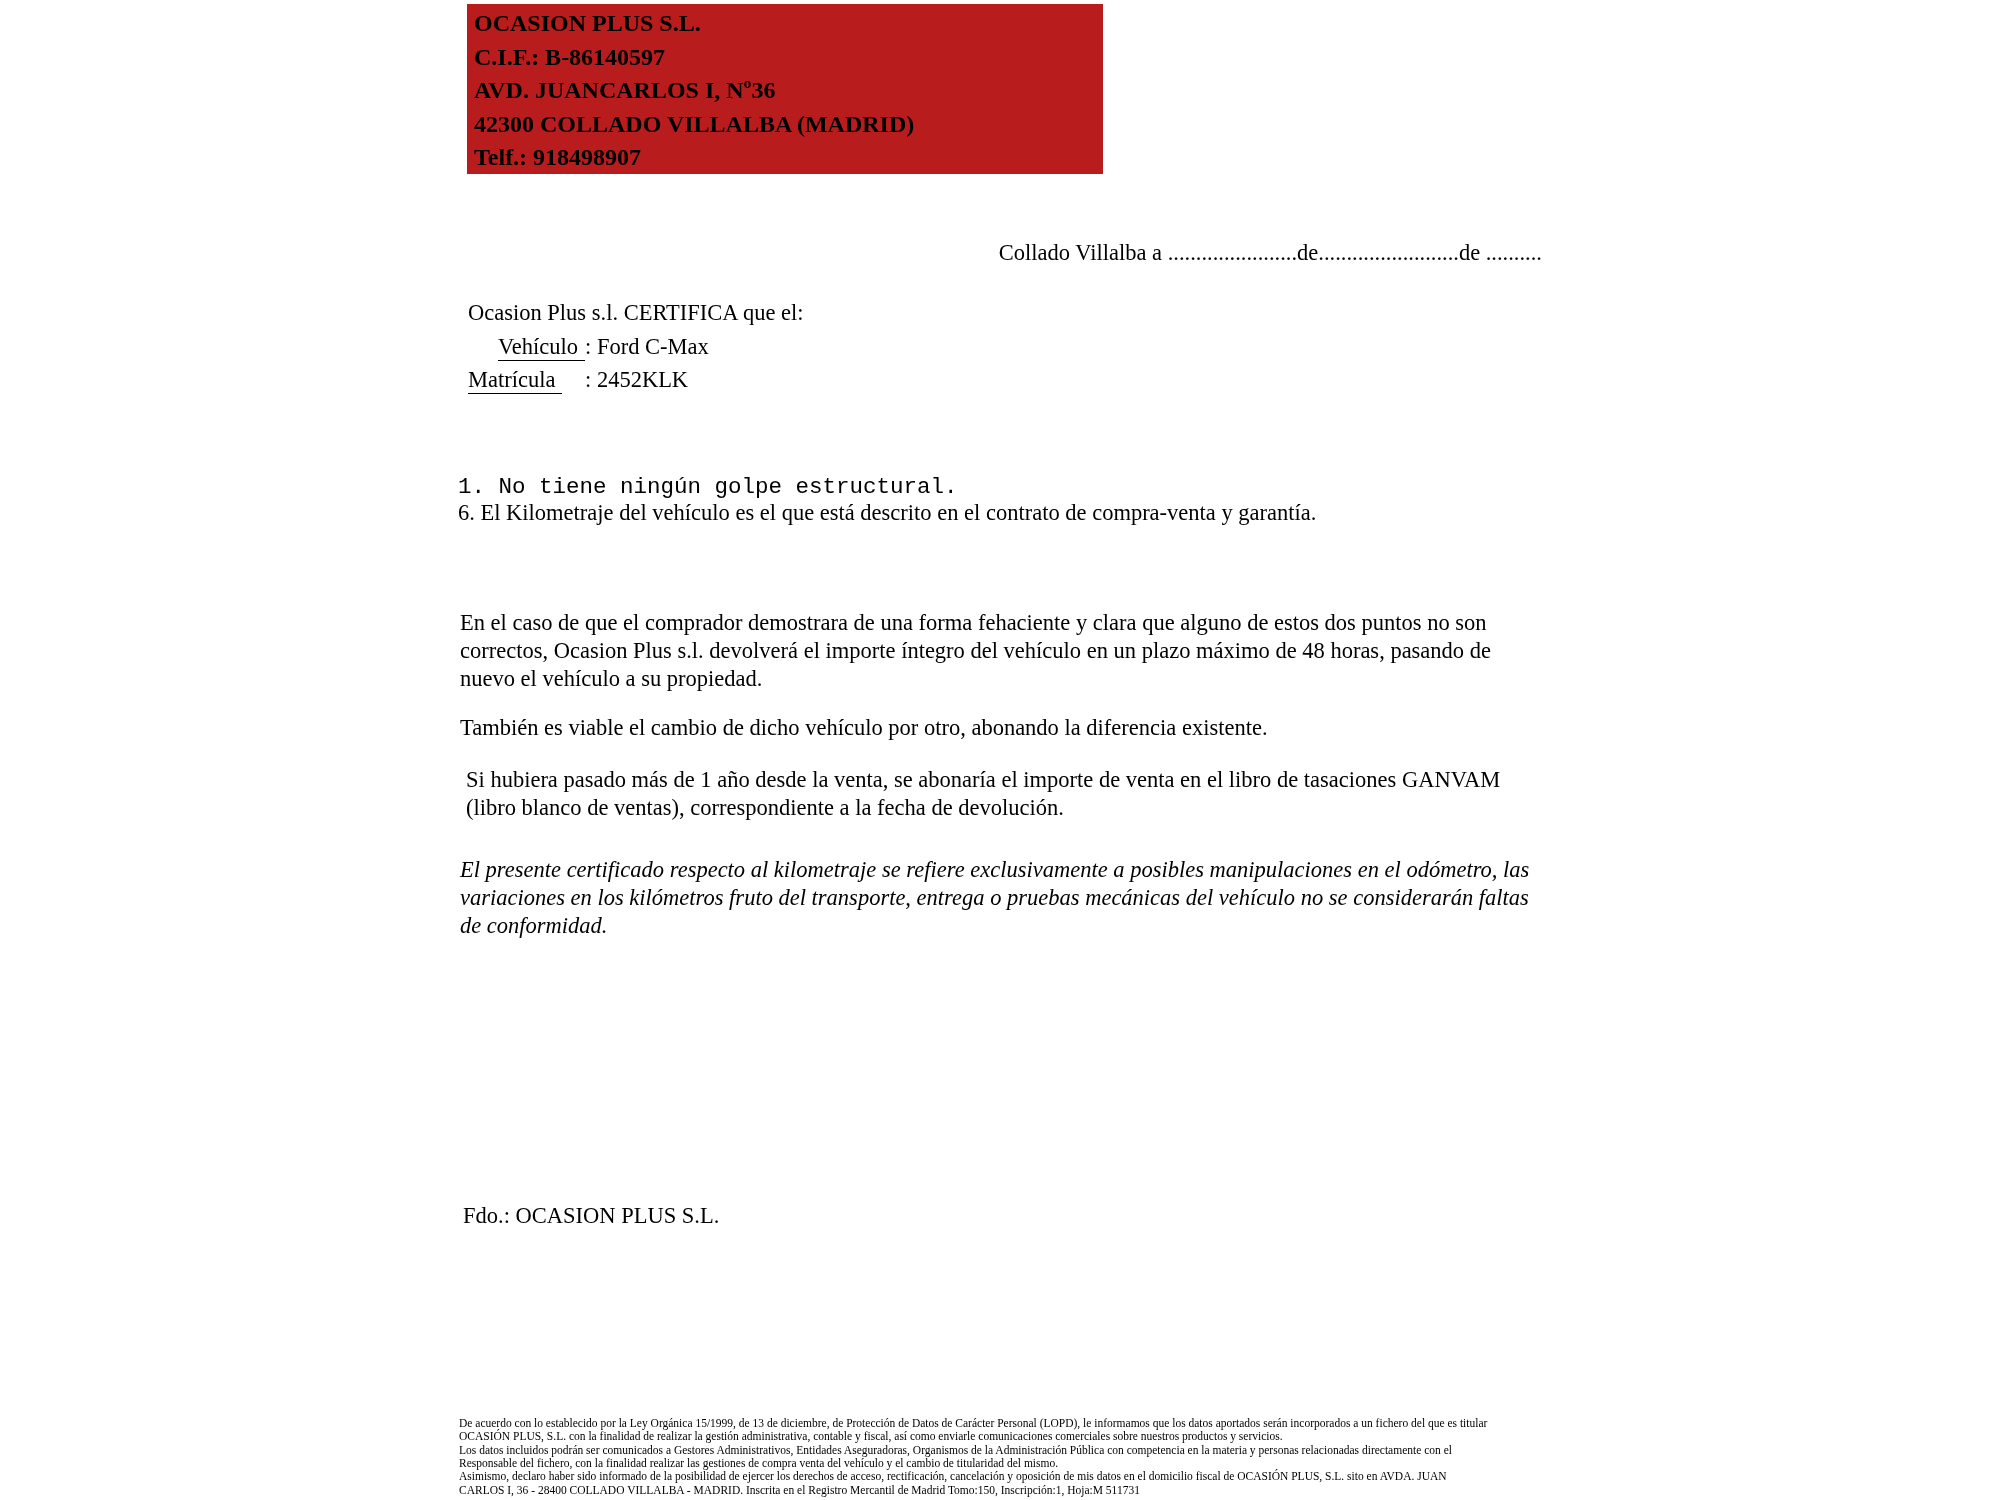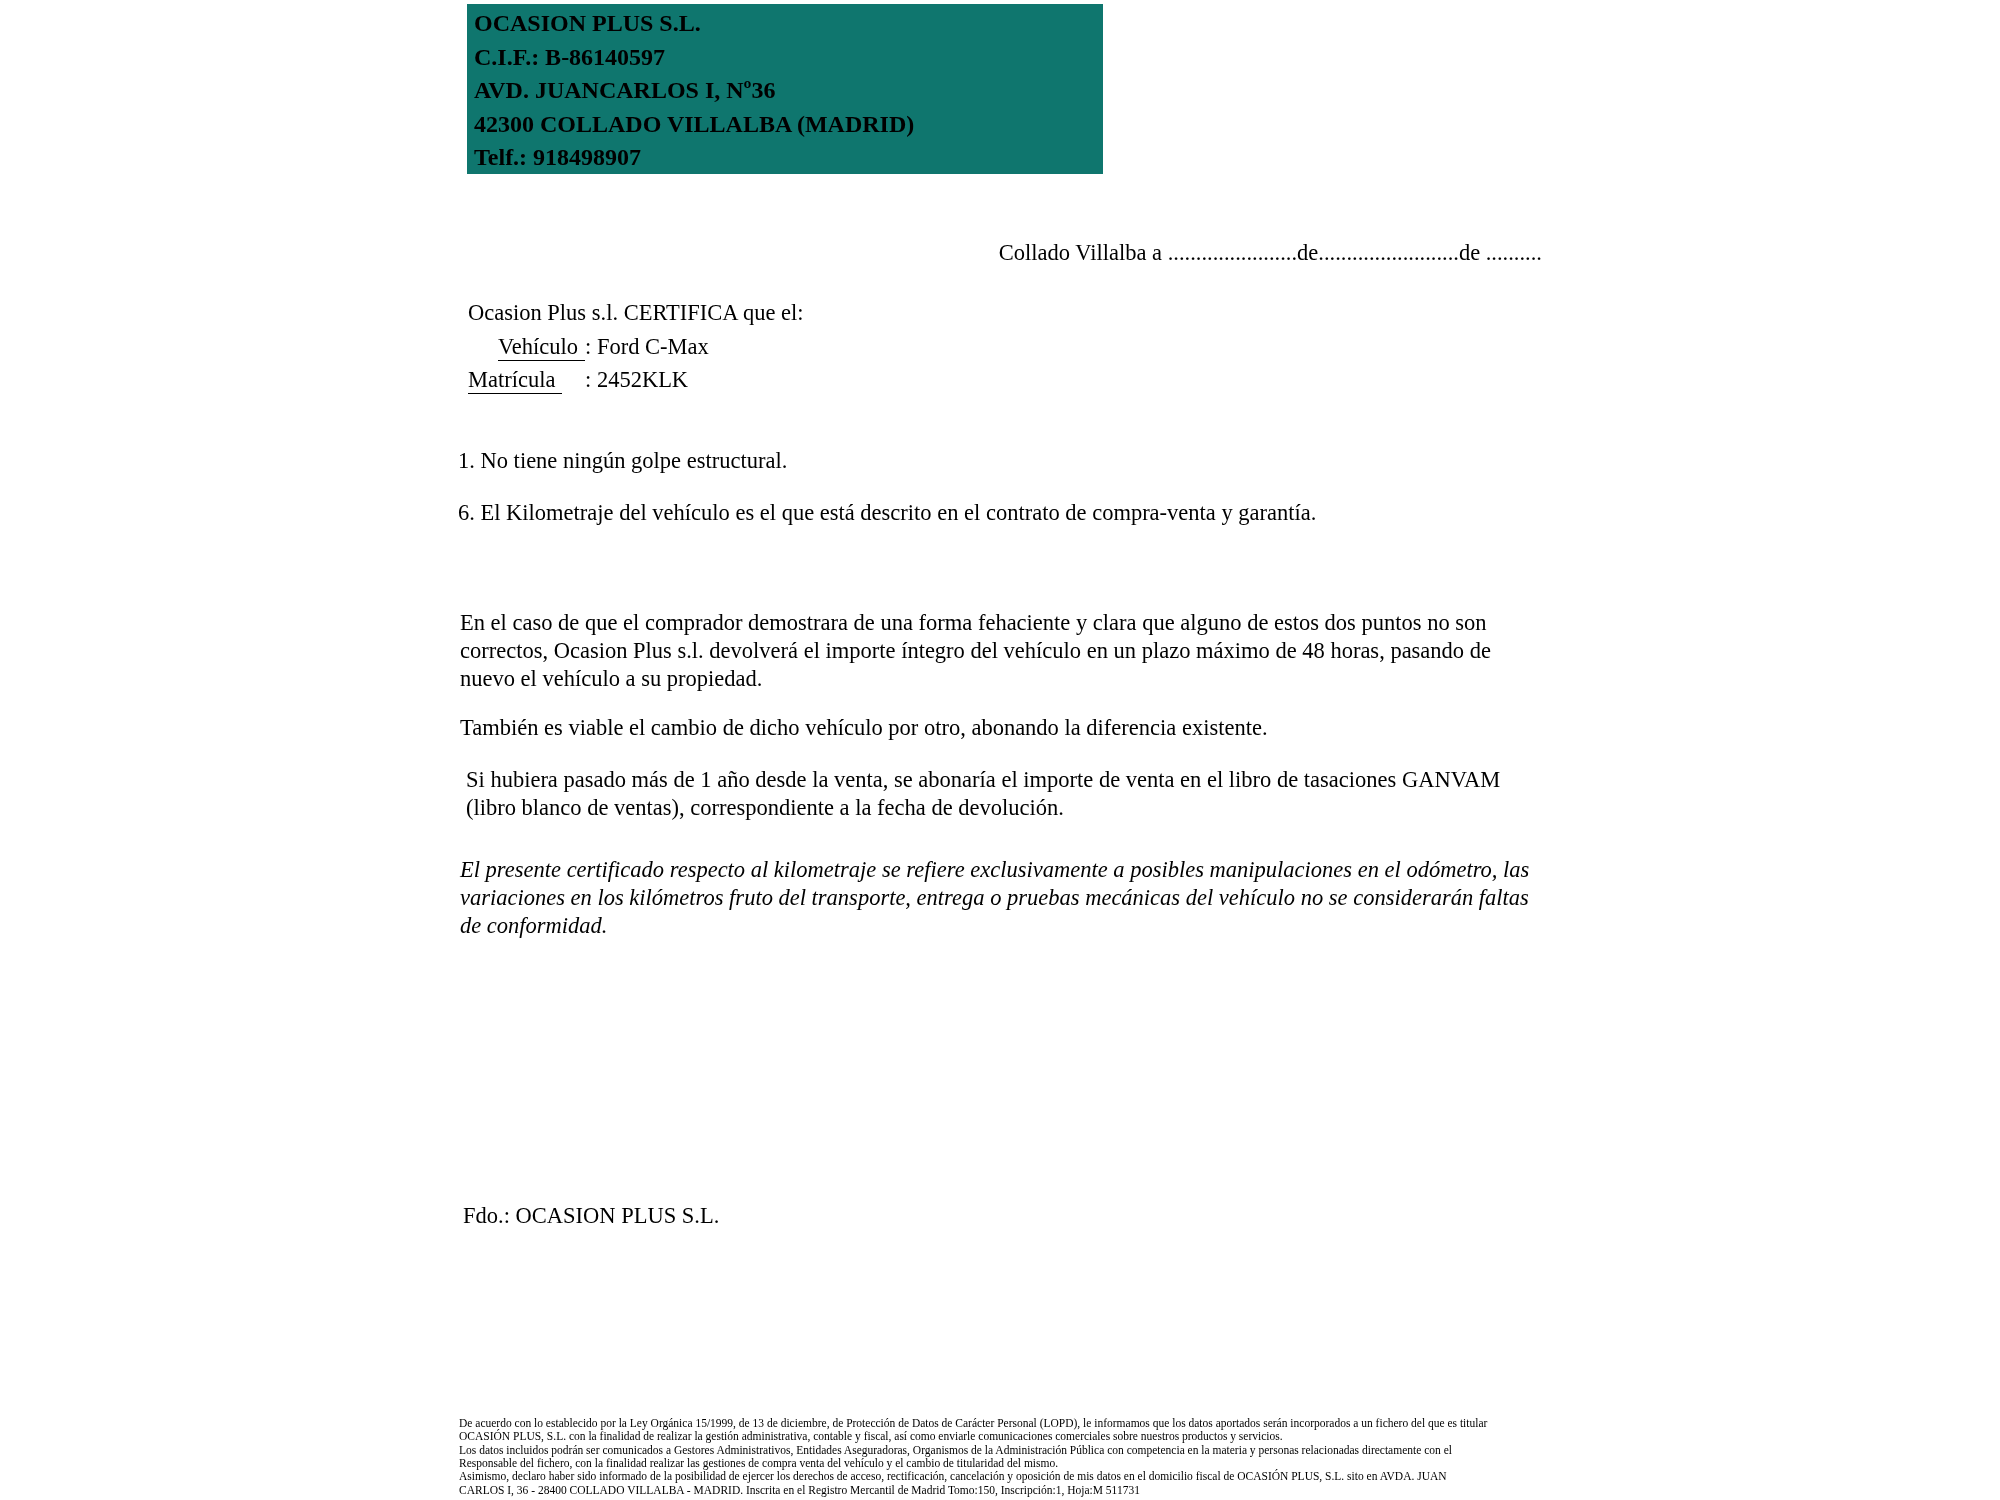--- a/index.html
+++ b/index.html
@@ -15,21 +15,21 @@
     font-family: "Liberation Serif", "DejaVu Serif", serif;
     color: #000000;
     overflow: hidden;
   }
   .header-box {
     position: absolute;
     left: 467px;
     top: 4px;
     width: 636px;
     height: 170px;
-    background: #0f766e;
+    background: #b91c1c;
     padding: 3px 0 0 7px;
     box-sizing: border-box;
   }
   .header-box .hline {
     font-size: 24px;
     font-weight: bold;
     line-height: 33.6px;
     white-space: nowrap;
   }
   .date-line {
@@ -65,21 +65,21 @@
     border-bottom: 1.5px solid #000;
     padding-right: 7px;
   }
   .point {
     position: absolute;
     left: 458px;
     width: 1080px;
     font-size: 22.5px;
     line-height: 28px;
   }
-  .point.p1 { top: 447px; }
+  .point.p1 { top: 473px; font-family: Liberation Mono, monospace; }
   .point.p2 { top: 499px; }
   .para {
     position: absolute;
     left: 460px;
     width: 1078px;
     font-size: 22.5px;
     line-height: 28px;
   }
   .para.refund   { top: 609px; }
   .para.exchange { top: 714px; }

